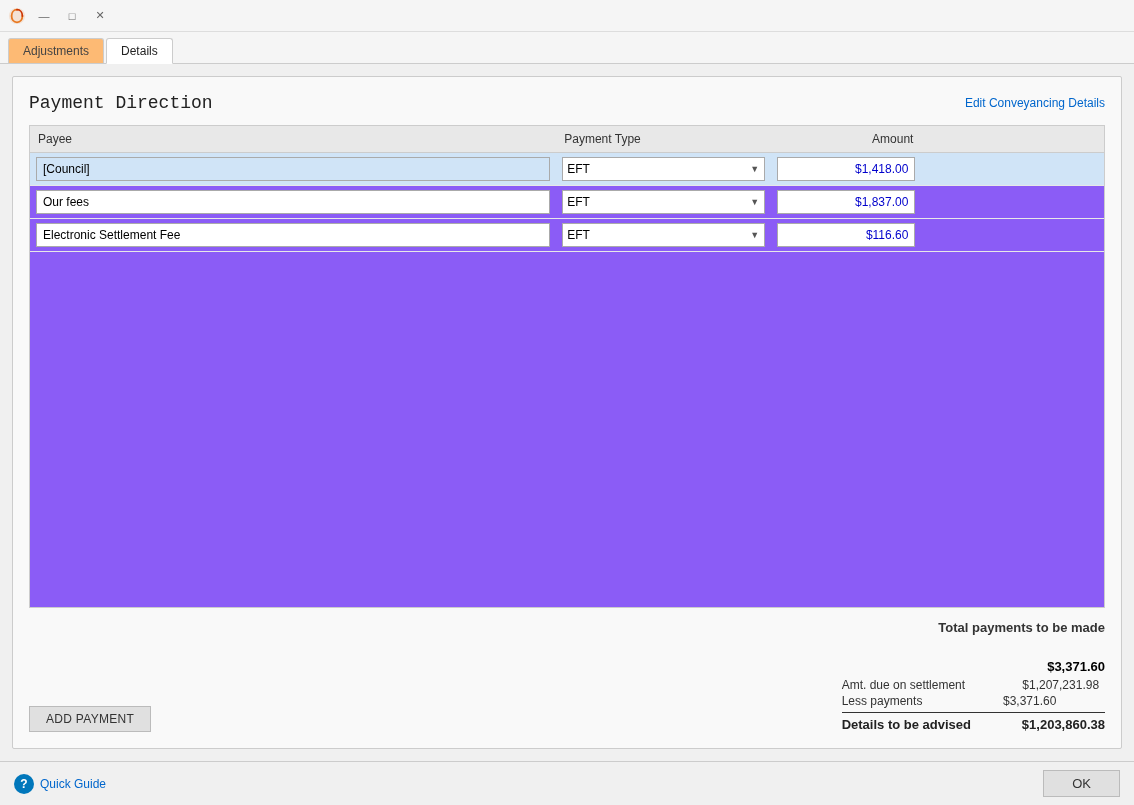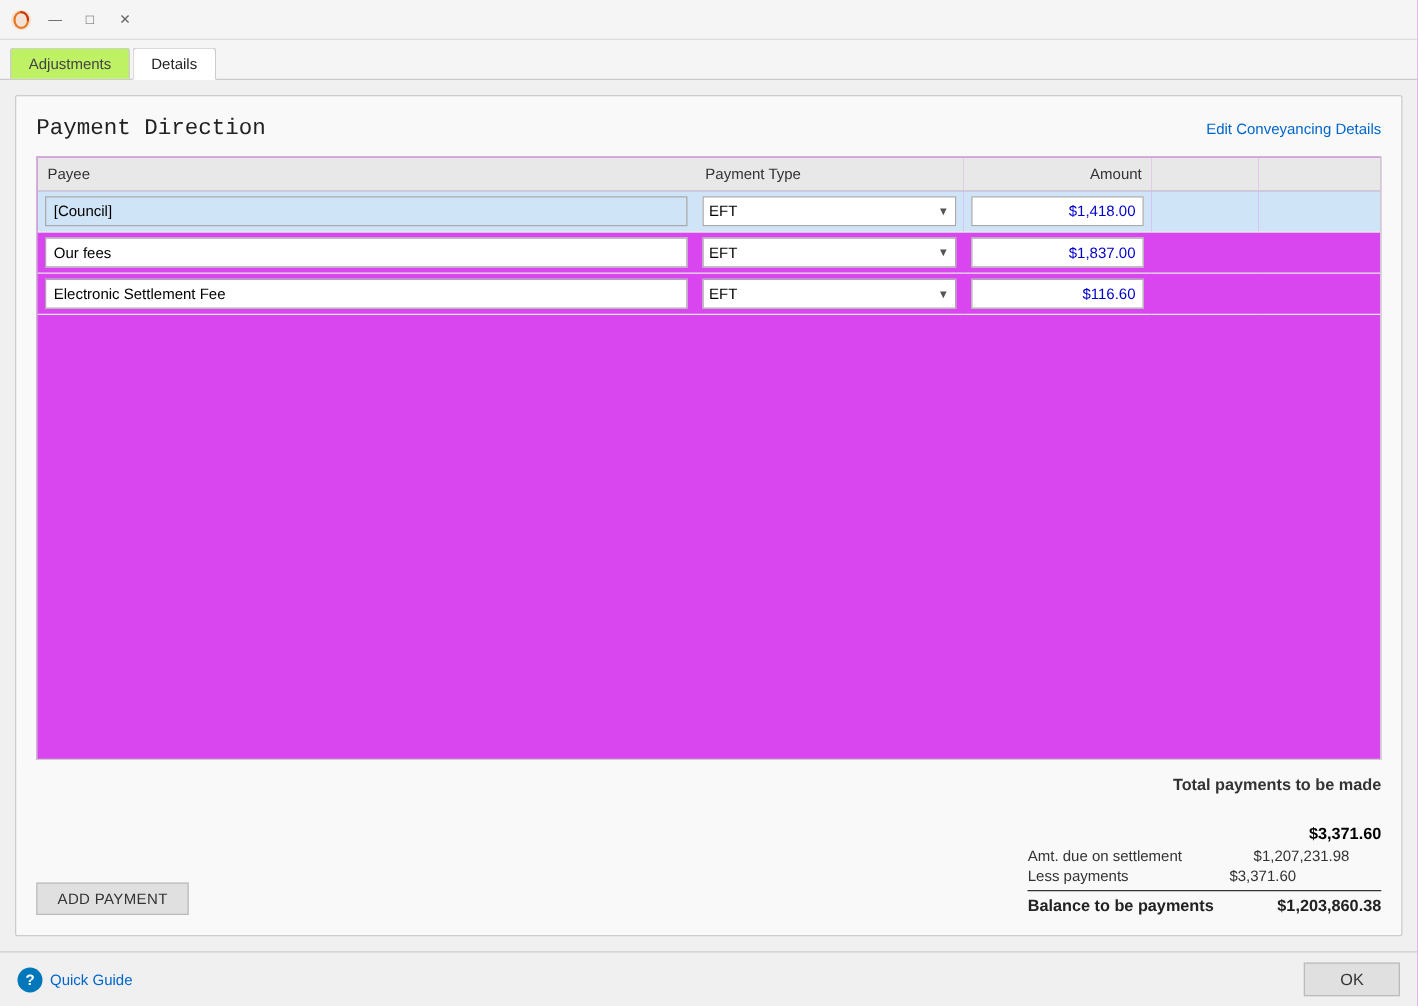--- a/index.html
+++ b/index.html
@@ -54,21 +54,21 @@
       display: flex;
       padding: 6px 8px 0;
       flex-shrink: 0;
     }
     .tab {
       padding: 5px 14px;
       font-size: 12px;
       cursor: pointer;
       border: 1px solid #ccc;
       border-bottom: none;
-      background: #bef264;
+      background: #fdba74;
       color: #444;
       margin-right: 2px;
       border-radius: 3px 3px 0 0;
     }
     .tab.active {
       background: #fff;
       border-bottom: 1px solid #fff;
       margin-bottom: -1px;
       font-weight: normal;
       color: #222;
@@ -110,21 +110,21 @@
     .edit-link {
       color: #0066cc;
       font-size: 12px;
       cursor: pointer;
       text-decoration: none;
     }
 
     
     .payments-table-wrapper {
       border: 1px solid #ccc;
-      background: #d946ef;
+      background: #8b5cf6;
       flex: 1;
       overflow: auto;
     }
     .payments-table {
       width: 100%;
       border-collapse: collapse;
     }
     .payments-table thead tr {
       background: #e8e8e8;
     }
@@ -384,21 +384,21 @@
         <div class="sub-row">
           <span class="sub-label">Amt. due on settlement</span>
           <span class="sub-value">$1,207,231.98</span>
         </div>
         <div class="sub-row">
           <span class="sub-label">Less payments</span>
           <span class="sub-value">$3,371.60</span>
         </div>
         <hr class="divider-line">
         <div class="balance-row">
-          <span class="balance-label">Balance to be payments</span>
+          <span class="balance-label">Details to be advised</span>
           <span class="balance-value">$1,203,860.38</span>
         </div>
       </div>
     </div>
 
   </div>
 </div>
 
 <div class="footer">
   <a class="quick-guide">

